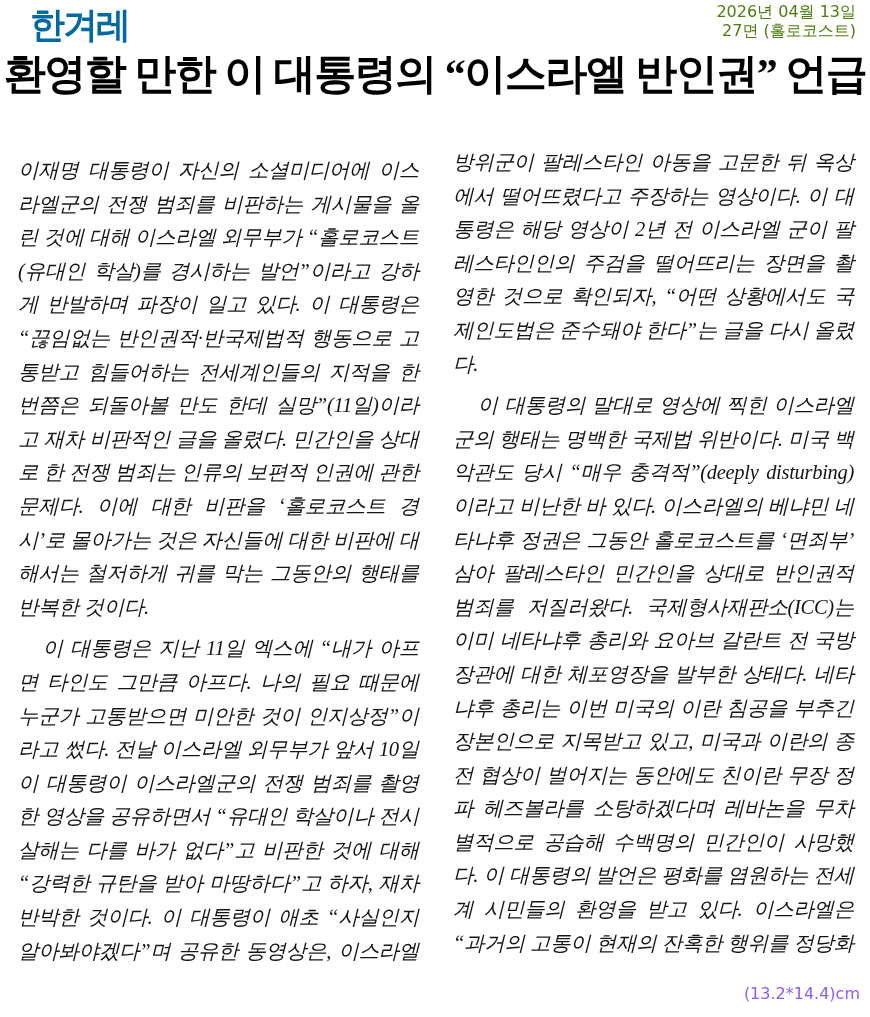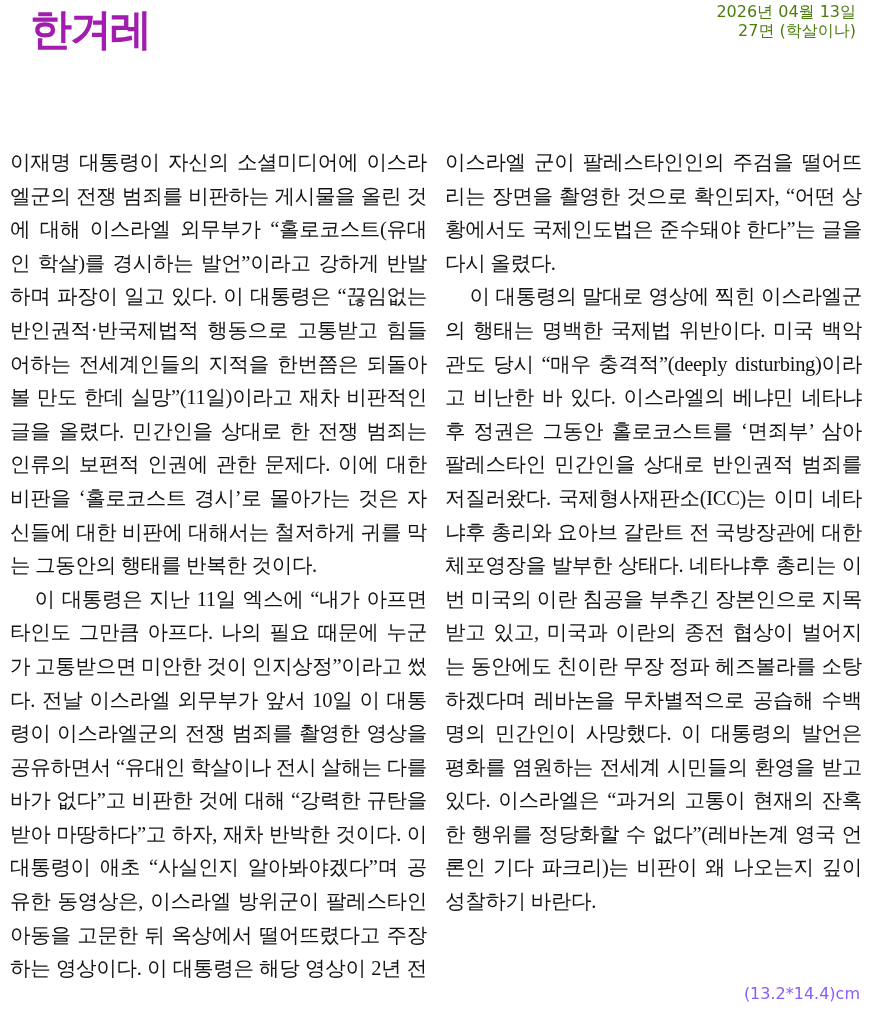--- a/index.html
+++ b/index.html
@@ -14,23 +14,23 @@
     background: #ffffff;
     overflow: hidden;
     color: #111111;
   }
   .masthead-logo {
     position: absolute;
     left: 30px;
     top: 1px;
     font-family: "DejaVu Sans", "Liberation Sans", sans-serif;
     font-weight: 900;
-    font-size: 42px;
+    font-size: 35px;
     letter-spacing: -2px;
-    color: #a21caf;
+    color: #0369a1;
     transform: scaleY(1.02);
     transform-origin: top left;
     white-space: nowrap;
   }
   .dateline {
     position: absolute;
     right: 14px;
     top: 2px;
     text-align: right;
     font-family: "DejaVu Sans", "Liberation Sans", sans-serif;
@@ -66,22 +66,23 @@
     column-fill: auto;
     overflow: hidden;
     font-family: "Liberation Serif", "DejaVu Serif", serif;
     font-size: 20.5px;
     line-height: 33.6px;
     letter-spacing: -0.3px;
     text-align: justify;
     color: #141414;
   }
   .article-body p {
-    margin: 0;
+    margin: 8px;
     padding: 0;
+    font-style: italic;
   }
   .article-body p.indent {
     text-indent: 1.2em;
   }
   .dimensions-note {
     position: absolute;
     right: 10px;
     top: 984px;
     font-family: "DejaVu Sans", "Liberation Sans", sans-serif;
     font-size: 16px;
@@ -91,23 +92,24 @@
 </style>
 </head>
 <body>
 
 <div class="page">
 
   <div class="masthead-logo">한겨레</div>
 
   <div class="dateline">
     <div>2026년 04월 13일</div>
-    <div>27면 (학살이나)</div>
+    <div>27면 (홀로코스트)</div>
   </div>
 
+  <h1 class="headline">환영할 만한 이 대통령의 “이스라엘 반인권” 언급</h1>
 
   <div class="article-body">
     <p>이재명 대통령이 자신의 소셜미디어에 이스라엘군의 전쟁 범죄를 비판하는 게시물을 올린 것에 대해 이스라엘 외무부가 “홀로코스트(유대인 학살)를 경시하는 발언”이라고 강하게 반발하며 파장이 일고 있다. 이 대통령은 “끊임없는 반인권적·반국제법적 행동으로 고통받고 힘들어하는 전세계인들의 지적을 한번쯤은 되돌아볼 만도 한데 실망”(11일)이라고 재차 비판적인 글을 올렸다. 민간인을 상대로 한 전쟁 범죄는 인류의 보편적 인권에 관한 문제다. 이에 대한 비판을 ‘홀로코스트 경시’로 몰아가는 것은 자신들에 대한 비판에 대해서는 철저하게 귀를 막는 그동안의 행태를 반복한 것이다.</p>
     <p class="indent">이 대통령은 지난 11일 엑스에 “내가 아프면 타인도 그만큼 아프다. 나의 필요 때문에 누군가 고통받으면 미안한 것이 인지상정”이라고 썼다. 전날 이스라엘 외무부가 앞서 10일 이 대통령이 이스라엘군의 전쟁 범죄를 촬영한 영상을 공유하면서 “유대인 학살이나 전시 살해는 다를 바가 없다”고 비판한 것에 대해 “강력한 규탄을 받아 마땅하다”고 하자, 재차 반박한 것이다. 이 대통령이 애초 “사실인지 알아봐야겠다”며 공유한 동영상은, 이스라엘 방위군이 팔레스타인 아동을 고문한 뒤 옥상에서 떨어뜨렸다고 주장하는 영상이다. 이 대통령은 해당 영상이 2년 전 이스라엘 군이 팔레스타인인의 주검을 떨어뜨리는 장면을 촬영한 것으로 확인되자, “어떤 상황에서도 국제인도법은 준수돼야 한다”는 글을 다시 올렸다.</p>
     <p class="indent">이 대통령의 말대로 영상에 찍힌 이스라엘군의 행태는 명백한 국제법 위반이다. 미국 백악관도 당시 “매우 충격적”(deeply disturbing)이라고 비난한 바 있다. 이스라엘의 베냐민 네타냐후 정권은 그동안 홀로코스트를 ‘면죄부’ 삼아 팔레스타인 민간인을 상대로 반인권적 범죄를 저질러왔다. 국제형사재판소(ICC)는 이미 네타냐후 총리와 요아브 갈란트 전 국방장관에 대한 체포영장을 발부한 상태다. 네타냐후 총리는 이번 미국의 이란 침공을 부추긴 장본인으로 지목받고 있고, 미국과 이란의 종전 협상이 벌어지는 동안에도 친이란 무장 정파 헤즈볼라를 소탕하겠다며 레바논을 무차별적으로 공습해 수백명의 민간인이 사망했다. 이 대통령의 발언은 평화를 염원하는 전세계 시민들의 환영을 받고 있다. 이스라엘은 “과거의 고통이 현재의 잔혹한 행위를 정당화할 수 없다”(레바논계 영국 언론인 기다 파크리)는 비판이 왜 나오는지 깊이 성찰하기 바란다.</p>
   </div>
 
   <div class="dimensions-note">(13.2*14.4)cm</div>
 
 </div>

